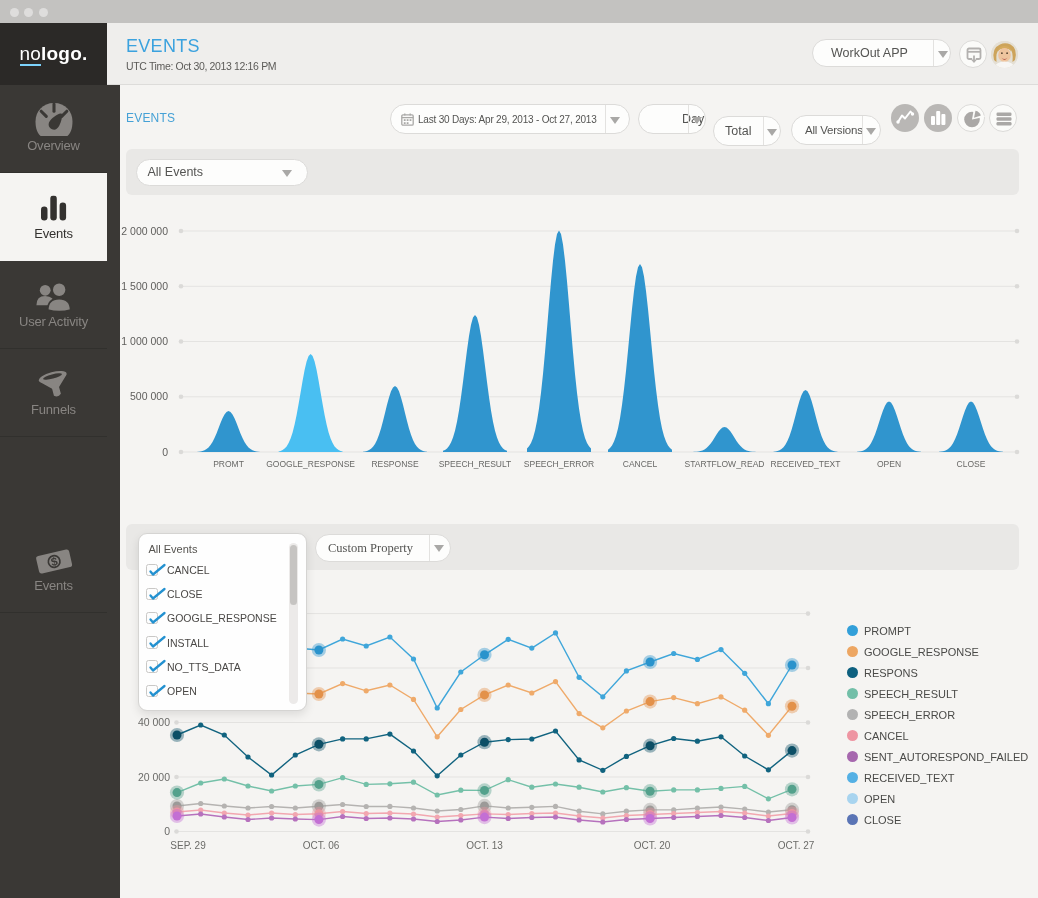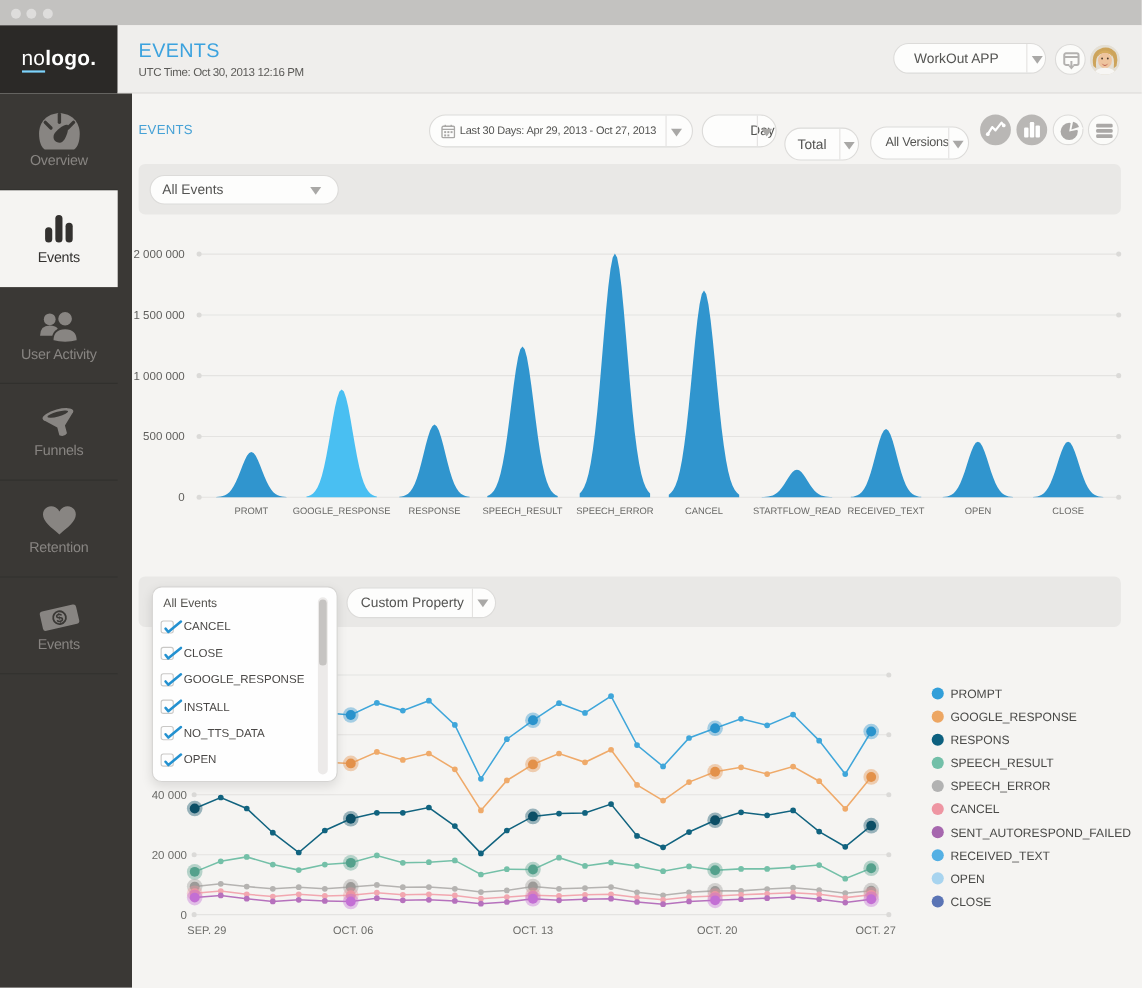--- a/index.html
+++ b/index.html
@@ -110,26 +110,20 @@
     <div class="nav" style="top:176px;">
       <svg width="40" height="30" viewBox="0 0 38 29">
 <circle cx="10.5" cy="8" r="5.2" fill="#888582"></circle>
 <path d="M2 22.5 Q2 13.5 10.5 13.5 Q15 13.5 17.5 16 L14 22.5 Z" fill="#888582"></path>
 <circle cx="24" cy="7.5" r="6.8" fill="#888582" stroke="#3a3835" stroke-width="1.6"></circle>
 <path d="M13 27 Q13 16 24 16 Q35 16 35 27 Q24 30 13 27 Z" fill="#888582" stroke="#3a3835" stroke-width="1.6"></path>
 
 </svg>
       <div class="lbl">User Activity</div>
     </div>
-    <div class="nav" style="top:352px;">
-      <svg width="32" height="28" viewBox="0 0 30 26">
-<path d="M15 25 C8 19 1 14 1 8 C1 3.5 4.5 1 8 1 C11 1 13.5 2.6 15 5.4 C16.5 2.6 19 1 22 1 C25.5 1 29 3.5 29 8 C29 14 22 19 15 25 Z" fill="#888582"></path>
-</svg>
-      <div class="lbl">Retention</div>
-    </div>
     <div class="nav" style="top:440px;">
       <svg width="38" height="30" viewBox="0 0 36 28">
 <g transform="rotate(-13 18 14)">
 <rect x="2" y="6" width="32" height="17" rx="2.5" fill="#888582"></rect>
 <circle cx="18" cy="14.5" r="5.5" fill="none" stroke="#3a3835" stroke-width="1.6"></circle>
 <text x="18" y="18.5" text-anchor="middle" font-size="11" font-weight="bold" fill="#3a3835" font-family="Liberation Sans, sans-serif">$</text>
 </g>
 </svg>
       <div class="lbl">Events</div>
     </div>
@@ -137,21 +131,21 @@
 <div class="abs" id="tb-events">EVENTS</div>
 
 <div class="gbar" style="top:149px;">
   <div class="pill" style="left:9.5px;top:9.5px;width:172px;height:27px;border-radius:13.5px;">
     <span class="tx" style="left:11px;">All Events</span>
     <span class="tri" style="left:145px;top:10px;"></span>
   </div>
 </div>
 <div class="gbar" style="top:524px;">
   <div class="pill" style="left:189px;top:9.5px;width:136px;height:28px;border-radius:14px;">
-    <span class="tx" style="left:12px;">Custom Property</span>
+    <span class="tx" style="left:12px;font-family:Liberation Serif, serif;">Custom Property</span>
     <span class="sep" style="left:113px;"></span>
     <span class="tri" style="left:118px;top:10.5px;"></span>
   </div>
 </div>
 <svg width="931" height="285" style="position:absolute;left:107px;top:195px">
 <line x1="74" y1="257.0" x2="910" y2="257.0" stroke="#e4e3e1" stroke-width="1"></line>
 <circle cx="74" cy="257.0" r="2.3" fill="#dbdad8"></circle>
 <circle cx="910" cy="257.0" r="2.3" fill="#dbdad8"></circle>
 <text x="61" y="260.5" text-anchor="end" font-size="10.5" fill="#5f5e5c" font-family="Liberation Sans, sans-serif">0</text>
 <line x1="74" y1="201.8" x2="910" y2="201.8" stroke="#e4e3e1" stroke-width="1"></line>

